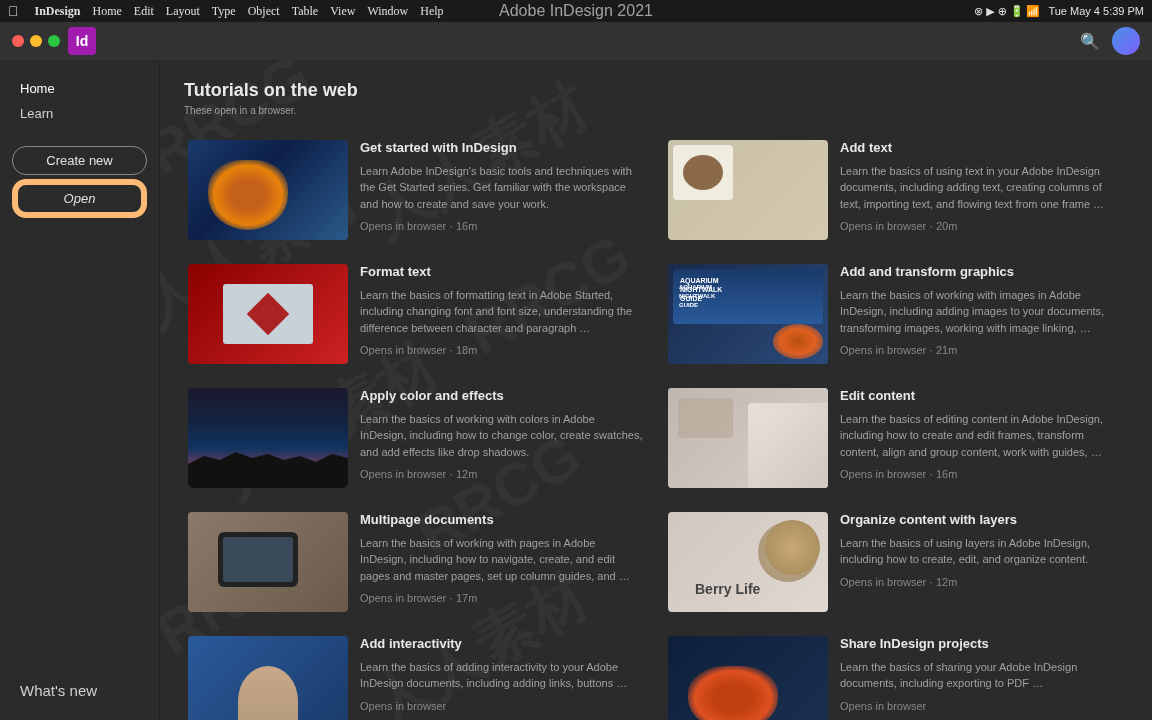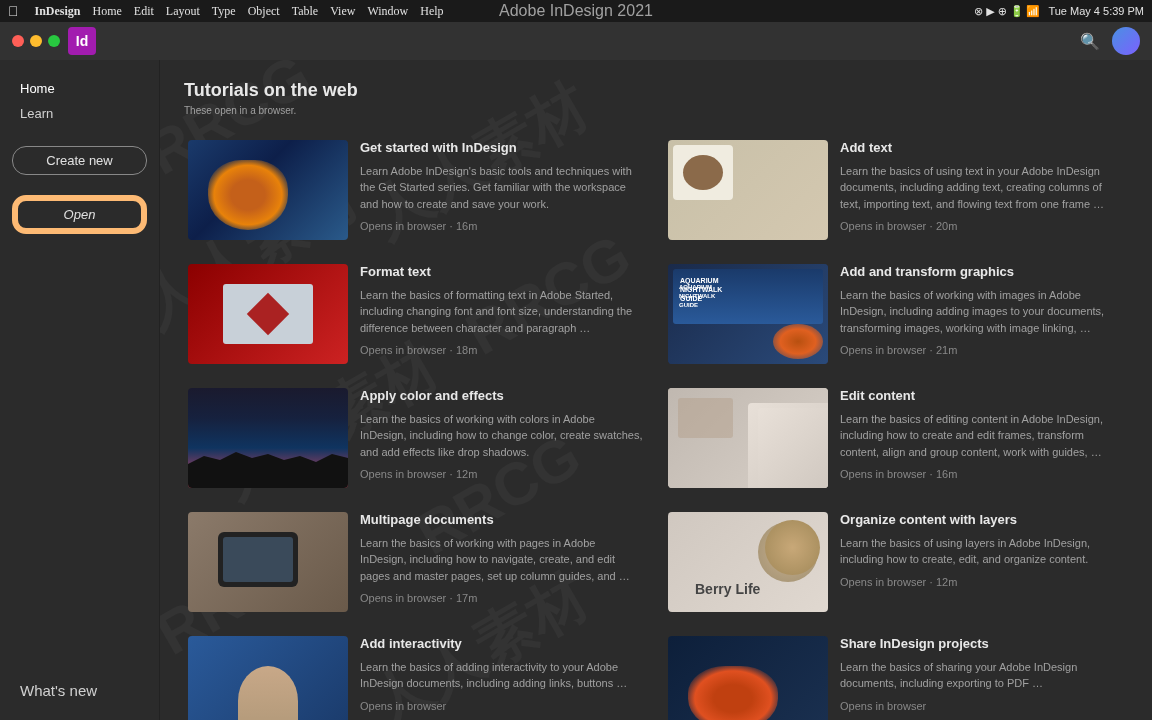--- a/index.html
+++ b/index.html
@@ -123,21 +123,21 @@
       padding: 5px 8px;
       border-radius: 4px;
       font-size: 13px;
       color: #d0d0d0;
       cursor: pointer;
     }
     .sidebar-item.active { color: #ffffff; }
     .sidebar-btn {
       display: block;
       width: 100%;
-      margin-bottom: 20px;
+      margin-bottom: 4px;
       padding: 6px 12px;
       border-radius: 14px;
       font-size: 13px;
       cursor: pointer;
       text-align: center;
     }
     .btn-create-new {
       background: transparent;
       border: 1px solid #888;
       color: #e0e0e0;

